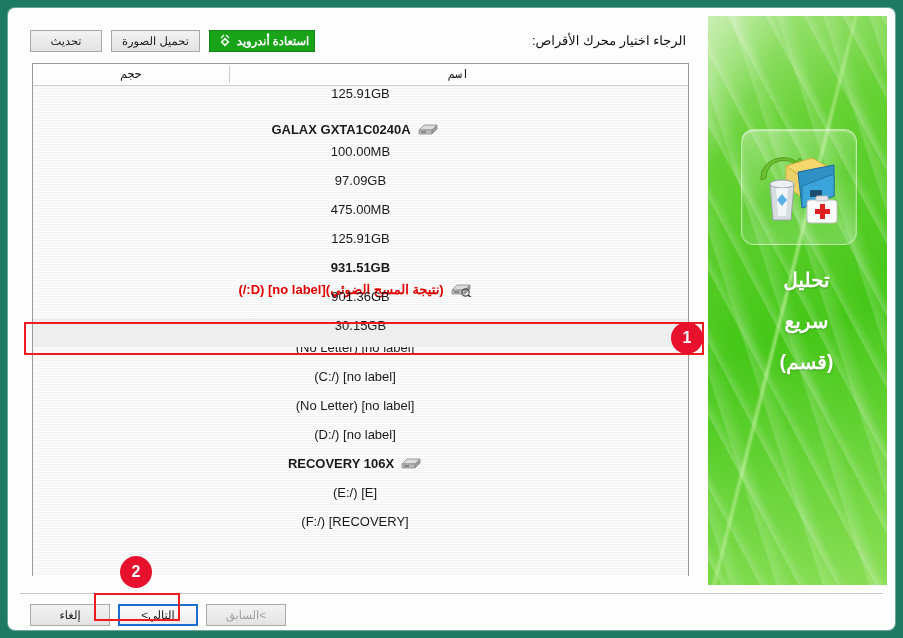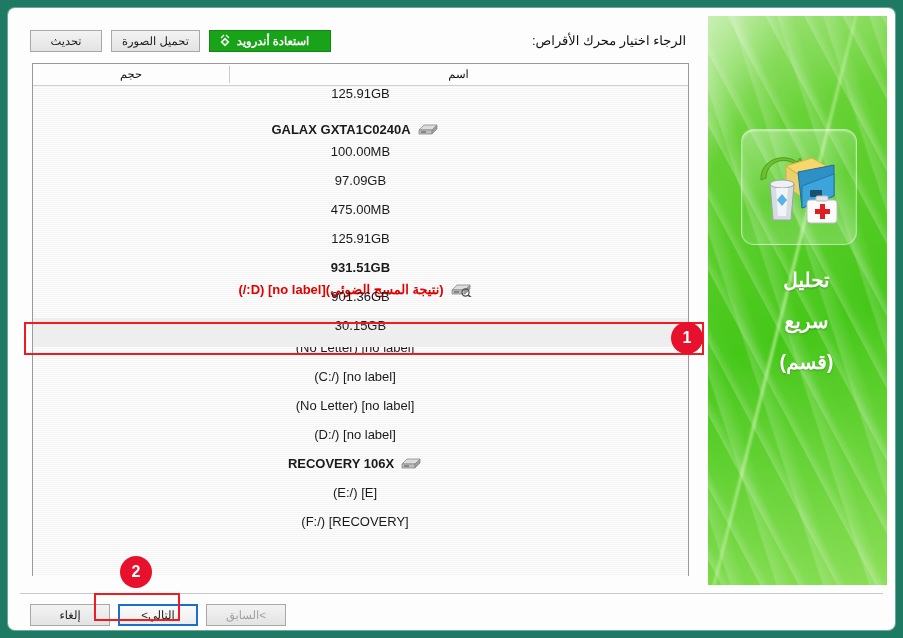--- a/index.html
+++ b/index.html
@@ -64,21 +64,21 @@
     cursor: default;
   }
   .tb-btn.wide { min-width: 84px; }
   .tb-btn.green {
     background: #19a319;
     border: 1px solid #138713;
     color: #ffffff;
     font-weight: bold;
     min-width: 96px;
     gap: 4px;
-    padding: 0 21px 0 7px;
+    padding: 0 5px 0 7px;
   }
   .android-icon { width: 16px; height: 16px; flex: 0 0 auto; }
 
   
   #drive-prompt {
     position: absolute;
     right: 22px;
     top: 22px;
     font-size: 13px;
     color: #111;
@@ -95,20 +95,21 @@
     height: 513px;
     border: 1px solid #9a9a9a;
     background: #fdfdfd;
     box-sizing: border-box;
   }
   #list-header {
     position: relative;
     height: 21px;
     border-bottom: 1px solid #cfcfcf;
     background: #fdfdfd;
+    font-family: Liberation Mono, monospace;
   }
   .col-head {
     position: absolute;
     top: 3px;
     font-size: 11.5px;
     color: #111;
     direction: rtl;
   }
   #col-head-size { left: 0; width: 196px; text-align: center; }
   #col-head-name { left: 196px; width: 459px; text-align: center; }

